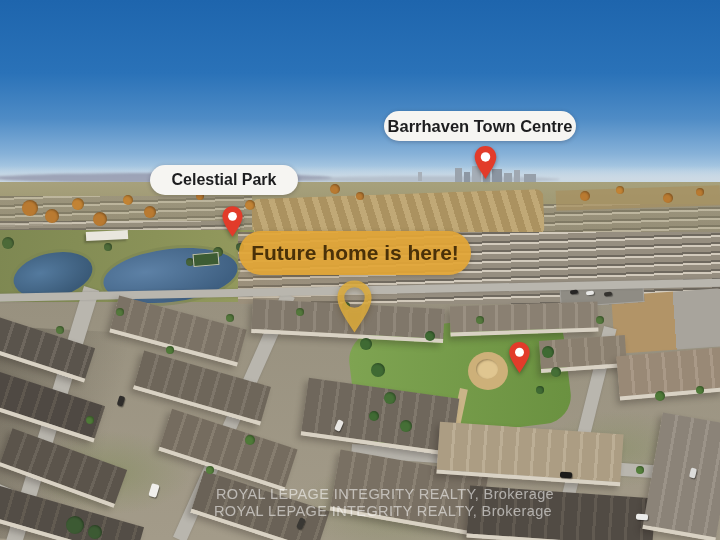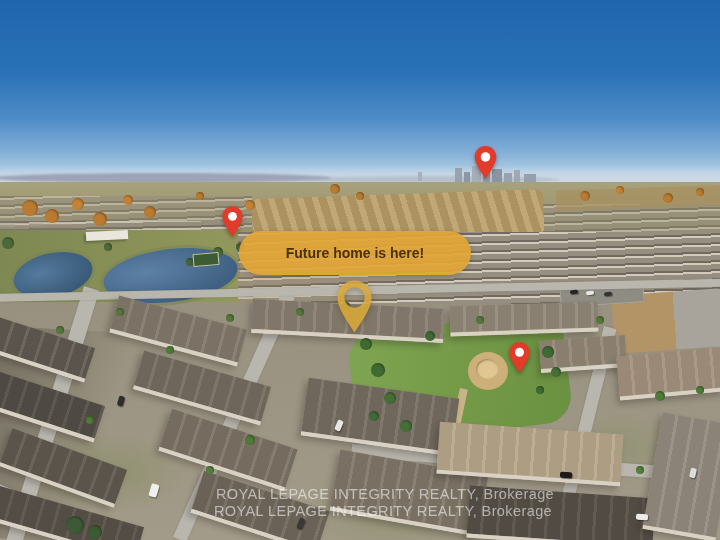--- a/index.html
+++ b/index.html
@@ -88,21 +88,21 @@
   
   .pill{z-index:30;display:flex;align-items:center;justify-content:center;
         background:#f6f5f2;border-radius:16px;color:#1d1d1f;font-weight:700;
         box-shadow:0 1px 4px rgba(30,30,45,.28);white-space:nowrap;}
   #pill-barrhaven{left:384px;top:111px;width:192px;height:30px;font-size:16.5px;}
   #pill-celestial{left:150px;top:165px;width:148px;height:30px;font-size:16px;}
   #pill-merak{left:452px;top:303px;width:142px;height:33px;font-size:16px;
               background:rgba(250,250,248,.88);}
   #banner-future{left:239px;top:231px;width:232px;height:44px;border-radius:22px;z-index:30;
                  display:flex;align-items:center;justify-content:center;
-                 background:rgba(226,166,54,.93);color:#4a3109;font-weight:700;font-size:14px;
+                 background:rgba(226,166,54,.93);color:#4a3109;font-weight:700;font-size:21px;
                  box-shadow:0 1px 4px rgba(60,45,10,.25);white-space:nowrap;}
 
   
   .pin{z-index:31;filter:drop-shadow(0 2px 2px rgba(0,0,0,.35));}
   #pin-barrhaven{left:472px;top:145px;width:27px;height:35px;}
   #pin-celestial{left:221px;top:205px;width:23px;height:33px;}
   #pin-merak{left:507px;top:341px;width:25px;height:33px;}
   #marker-home{left:335px;top:278px;width:39px;height:57px;z-index:29;
                filter:drop-shadow(0 2px 3px rgba(70,50,10,.4));}
   .pin svg,#marker-home svg{position:absolute;left:0;top:0;width:100%;height:100%;}
@@ -222,20 +222,22 @@
       <div style="position: absolute; left: 636px; top: 514px; width: 12px; height: 6px; background: rgb(236, 236, 234); border-radius: 2px; transform: rotate(4deg); box-shadow: rgba(0, 0, 0, 0.4) 1px 1px 1px; z-index: 9;"></div>
       <div style="position: absolute; left: 690px; top: 468px; width: 6px; height: 10px; background: rgb(220, 220, 218); border-radius: 2px; transform: rotate(14deg); box-shadow: rgba(0, 0, 0, 0.4) 1px 1px 1px; z-index: 9;"></div>
       <div style="position: absolute; left: 570px; top: 290px; width: 8px; height: 4px; background: rgb(38, 37, 36); border-radius: 2px; transform: rotate(-4deg); box-shadow: rgba(0, 0, 0, 0.4) 1px 1px 1px; z-index: 9;"></div>
       <div style="position: absolute; left: 586px; top: 291px; width: 8px; height: 4px; background: rgb(232, 232, 230); border-radius: 2px; transform: rotate(-4deg); box-shadow: rgba(0, 0, 0, 0.4) 1px 1px 1px; z-index: 9;"></div>
       <div style="position: absolute; left: 604px; top: 292px; width: 8px; height: 4px; background: rgb(53, 51, 47); border-radius: 2px; transform: rotate(-4deg); box-shadow: rgba(0, 0, 0, 0.4) 1px 1px 1px; z-index: 9;"></div>
     </div>
 
   <div class="wm" id="wm1">ROYAL LEPAGE INTEGRITY REALTY, Brokerage</div>
   <div class="wm" id="wm2">ROYAL LEPAGE INTEGRITY REALTY, Brokerage</div>
 
+  <div class="pill" id="pill-barrhaven">Barrhaven Town Centre</div>
+  <div class="pill" id="pill-celestial">Celestial Park</div>
   <div id="banner-future">Future home is here!</div>
 
   <div class="pin" id="pin-barrhaven">
     <svg viewBox="0 0 24 34">
         <path d="M12 1C6 1 1.5 5.7 1.5 11.7 1.5 18 8 26.5 12 33 16 26.5 22.5 18 22.5 11.7 22.5 5.7 18 1 12 1Z" fill="#e23b2a"></path>
         <circle cx="12" cy="11.6" r="4.6" fill="#ffffff"></circle>
       </svg>
   </div>
   <div class="pin" id="pin-celestial">
     <svg viewBox="0 0 24 34">

